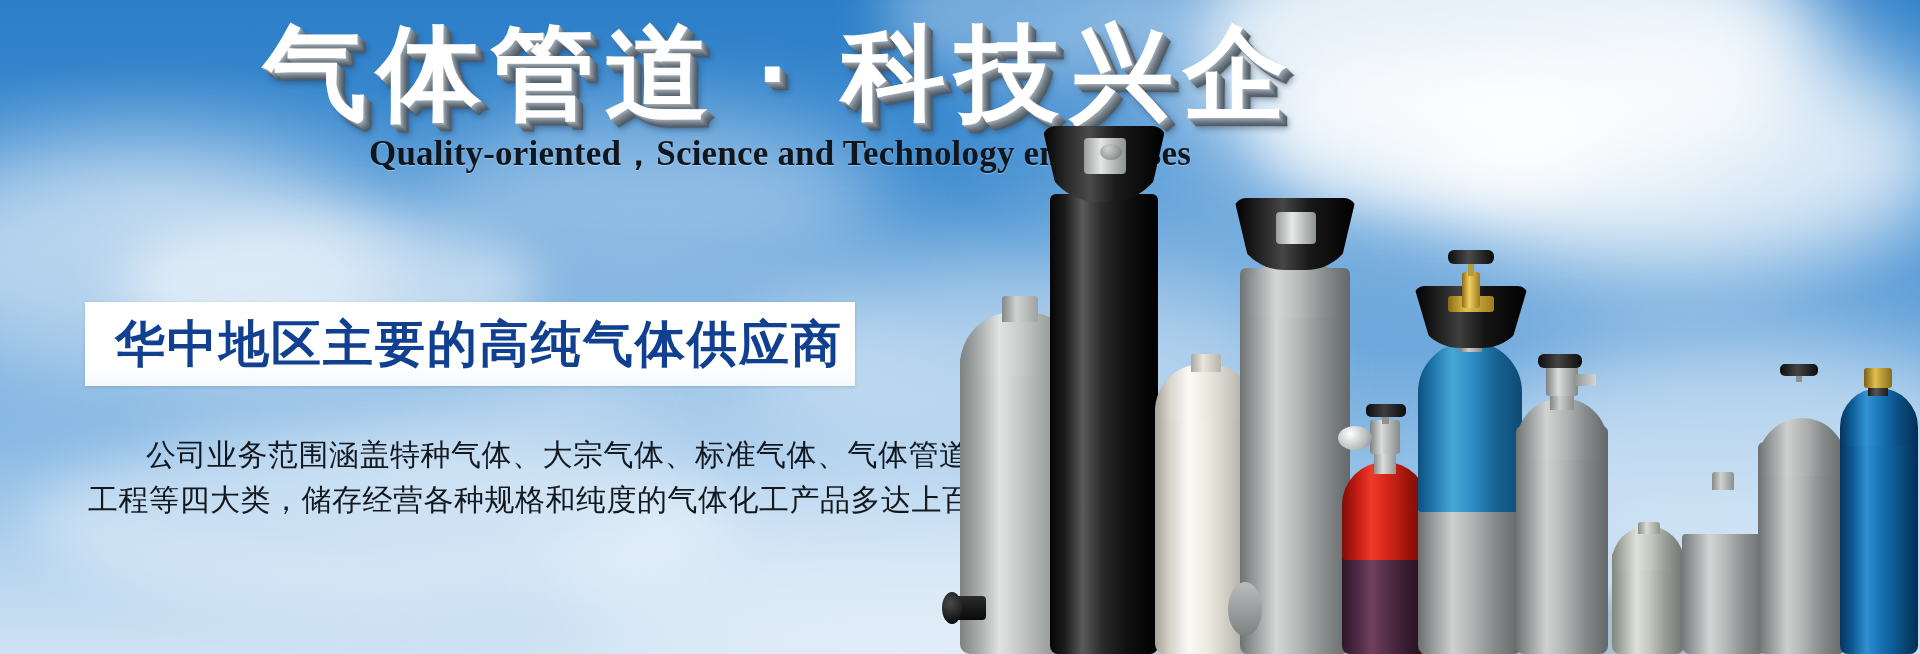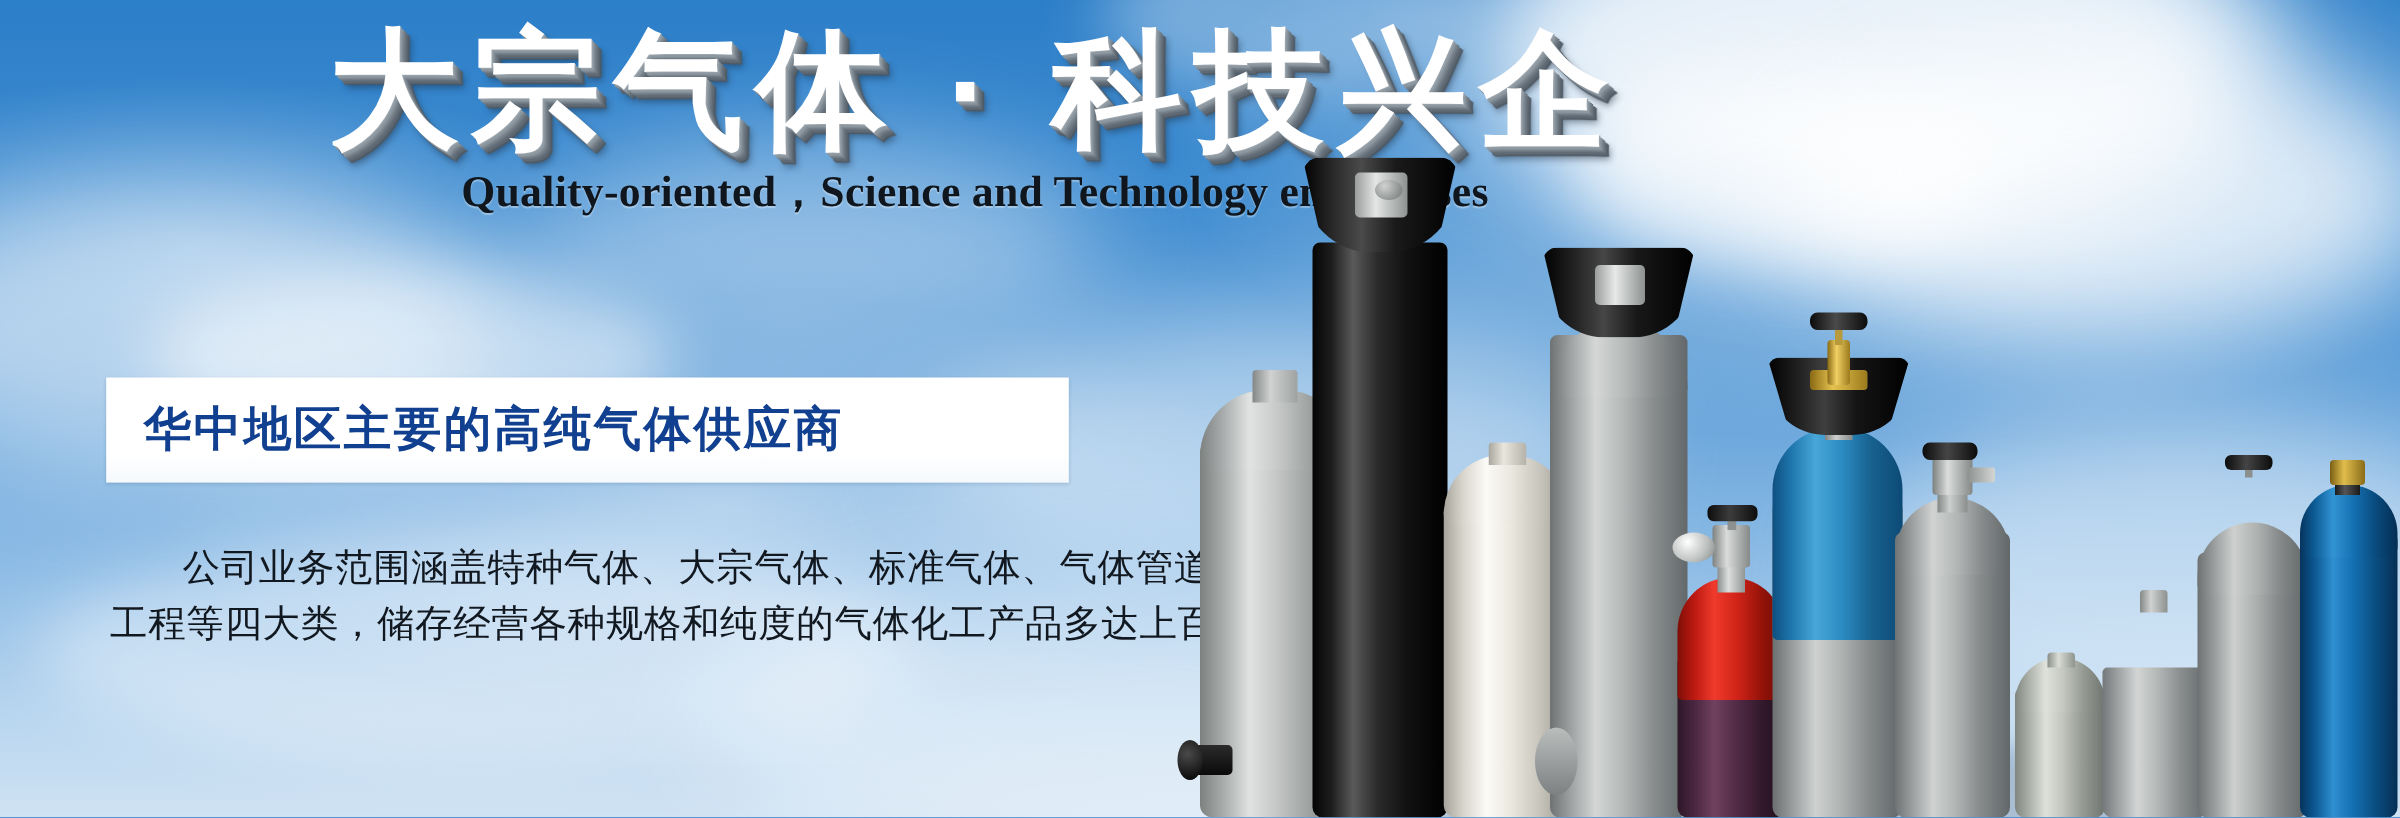--- a/index.html
+++ b/index.html
@@ -53,21 +53,21 @@
   #slogan-box{
     position:absolute;left:85px;top:302px;width:770px;height:84px;
     background:linear-gradient(180deg,#ffffff 0%,#ffffff 72%,#f6f9fc 100%);
     box-shadow:0 1px 3px rgba(20,50,80,.18);
     display:flex;align-items:center;
   }
   #slogan-text{
     padding-left:30px;
     font-family:"Liberation Sans", sans-serif;
     font-weight:bold;
-    font-size:38px;
+    font-size:50px;
     line-height:50px;
     letter-spacing:2px;
     color:#10408f;
     white-space:nowrap;
   }
 
   
   #paragraph{
     position:absolute;left:88px;top:432px;width:780px;
     font-family:"Liberation Serif", serif;
@@ -103,21 +103,21 @@
   <div class="cloudsoft" style="left:-120px;top:150px;width:520px;height:230px;opacity:.5;"></div>
   <div class="cloud" style="left:120px;top:215px;width:420px;height:140px;opacity:.55;"></div>
   <div class="cloudsoft" style="left:420px;top:110px;width:460px;height:170px;opacity:.40;"></div>
   <div class="cloudsoft" style="left:740px;top:250px;width:560px;height:210px;opacity:.45;"></div>
   <div class="cloud" style="left:30px;top:430px;width:700px;height:180px;opacity:.40;"></div>
   <div class="cloudsoft" style="left:560px;top:470px;width:800px;height:220px;opacity:.45;"></div>
   <div class="cloudsoft" style="left:1480px;top:330px;width:520px;height:260px;opacity:.45;"></div>
   <div class="cloud" style="left:880px;top:-60px;width:300px;height:140px;opacity:.35;"></div>
 
   <div id="headline-zone">
-    <span id="headline">大宗气体 · 科技兴企</span>
+    <span id="headline">气体管道 · 科技兴企</span>
     <span id="subtitle">Quality-oriented，Science and Technology enterprises</span>
   </div>
 
   <div id="slogan-box">
     <span id="slogan-text">华中地区主要的高纯气体供应商</span>
   </div>
 
   <div id="paragraph">
     <span class="pline first">公司业务范围涵盖特种气体、大宗气体、标准气体、气体管道</span>
     <span class="pline">工程等四大类，储存经营各种规格和纯度的气体化工产品多达上百</span>

